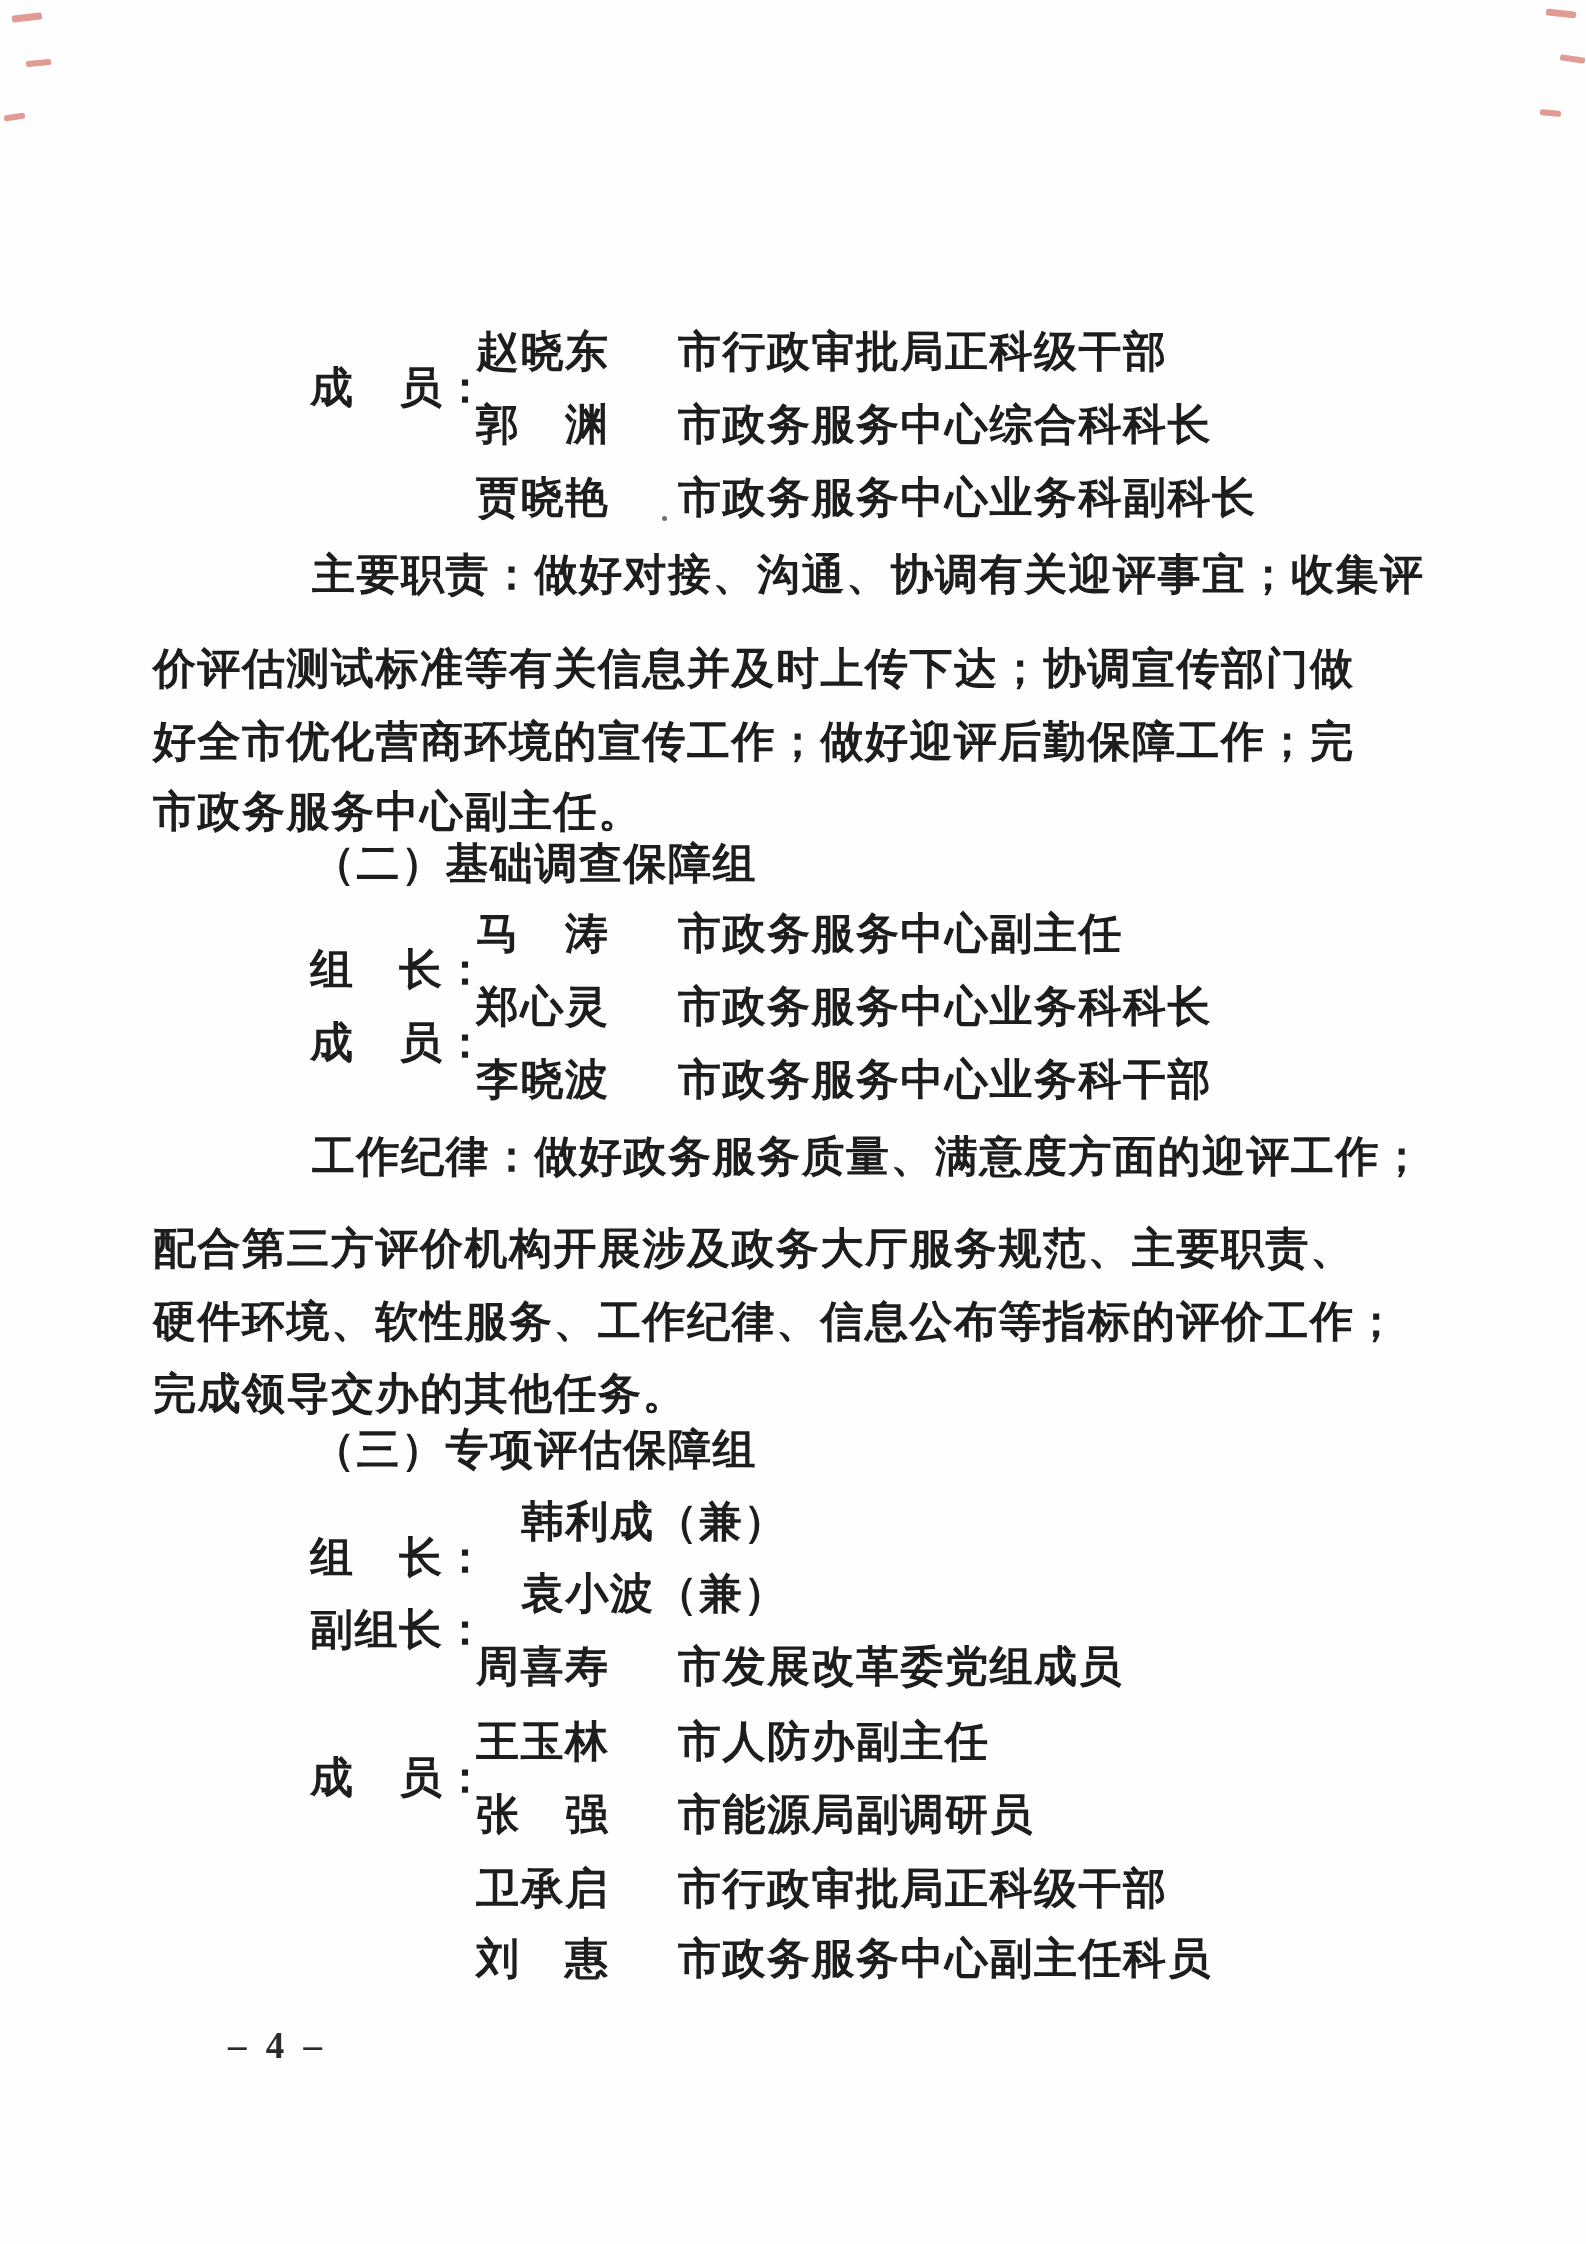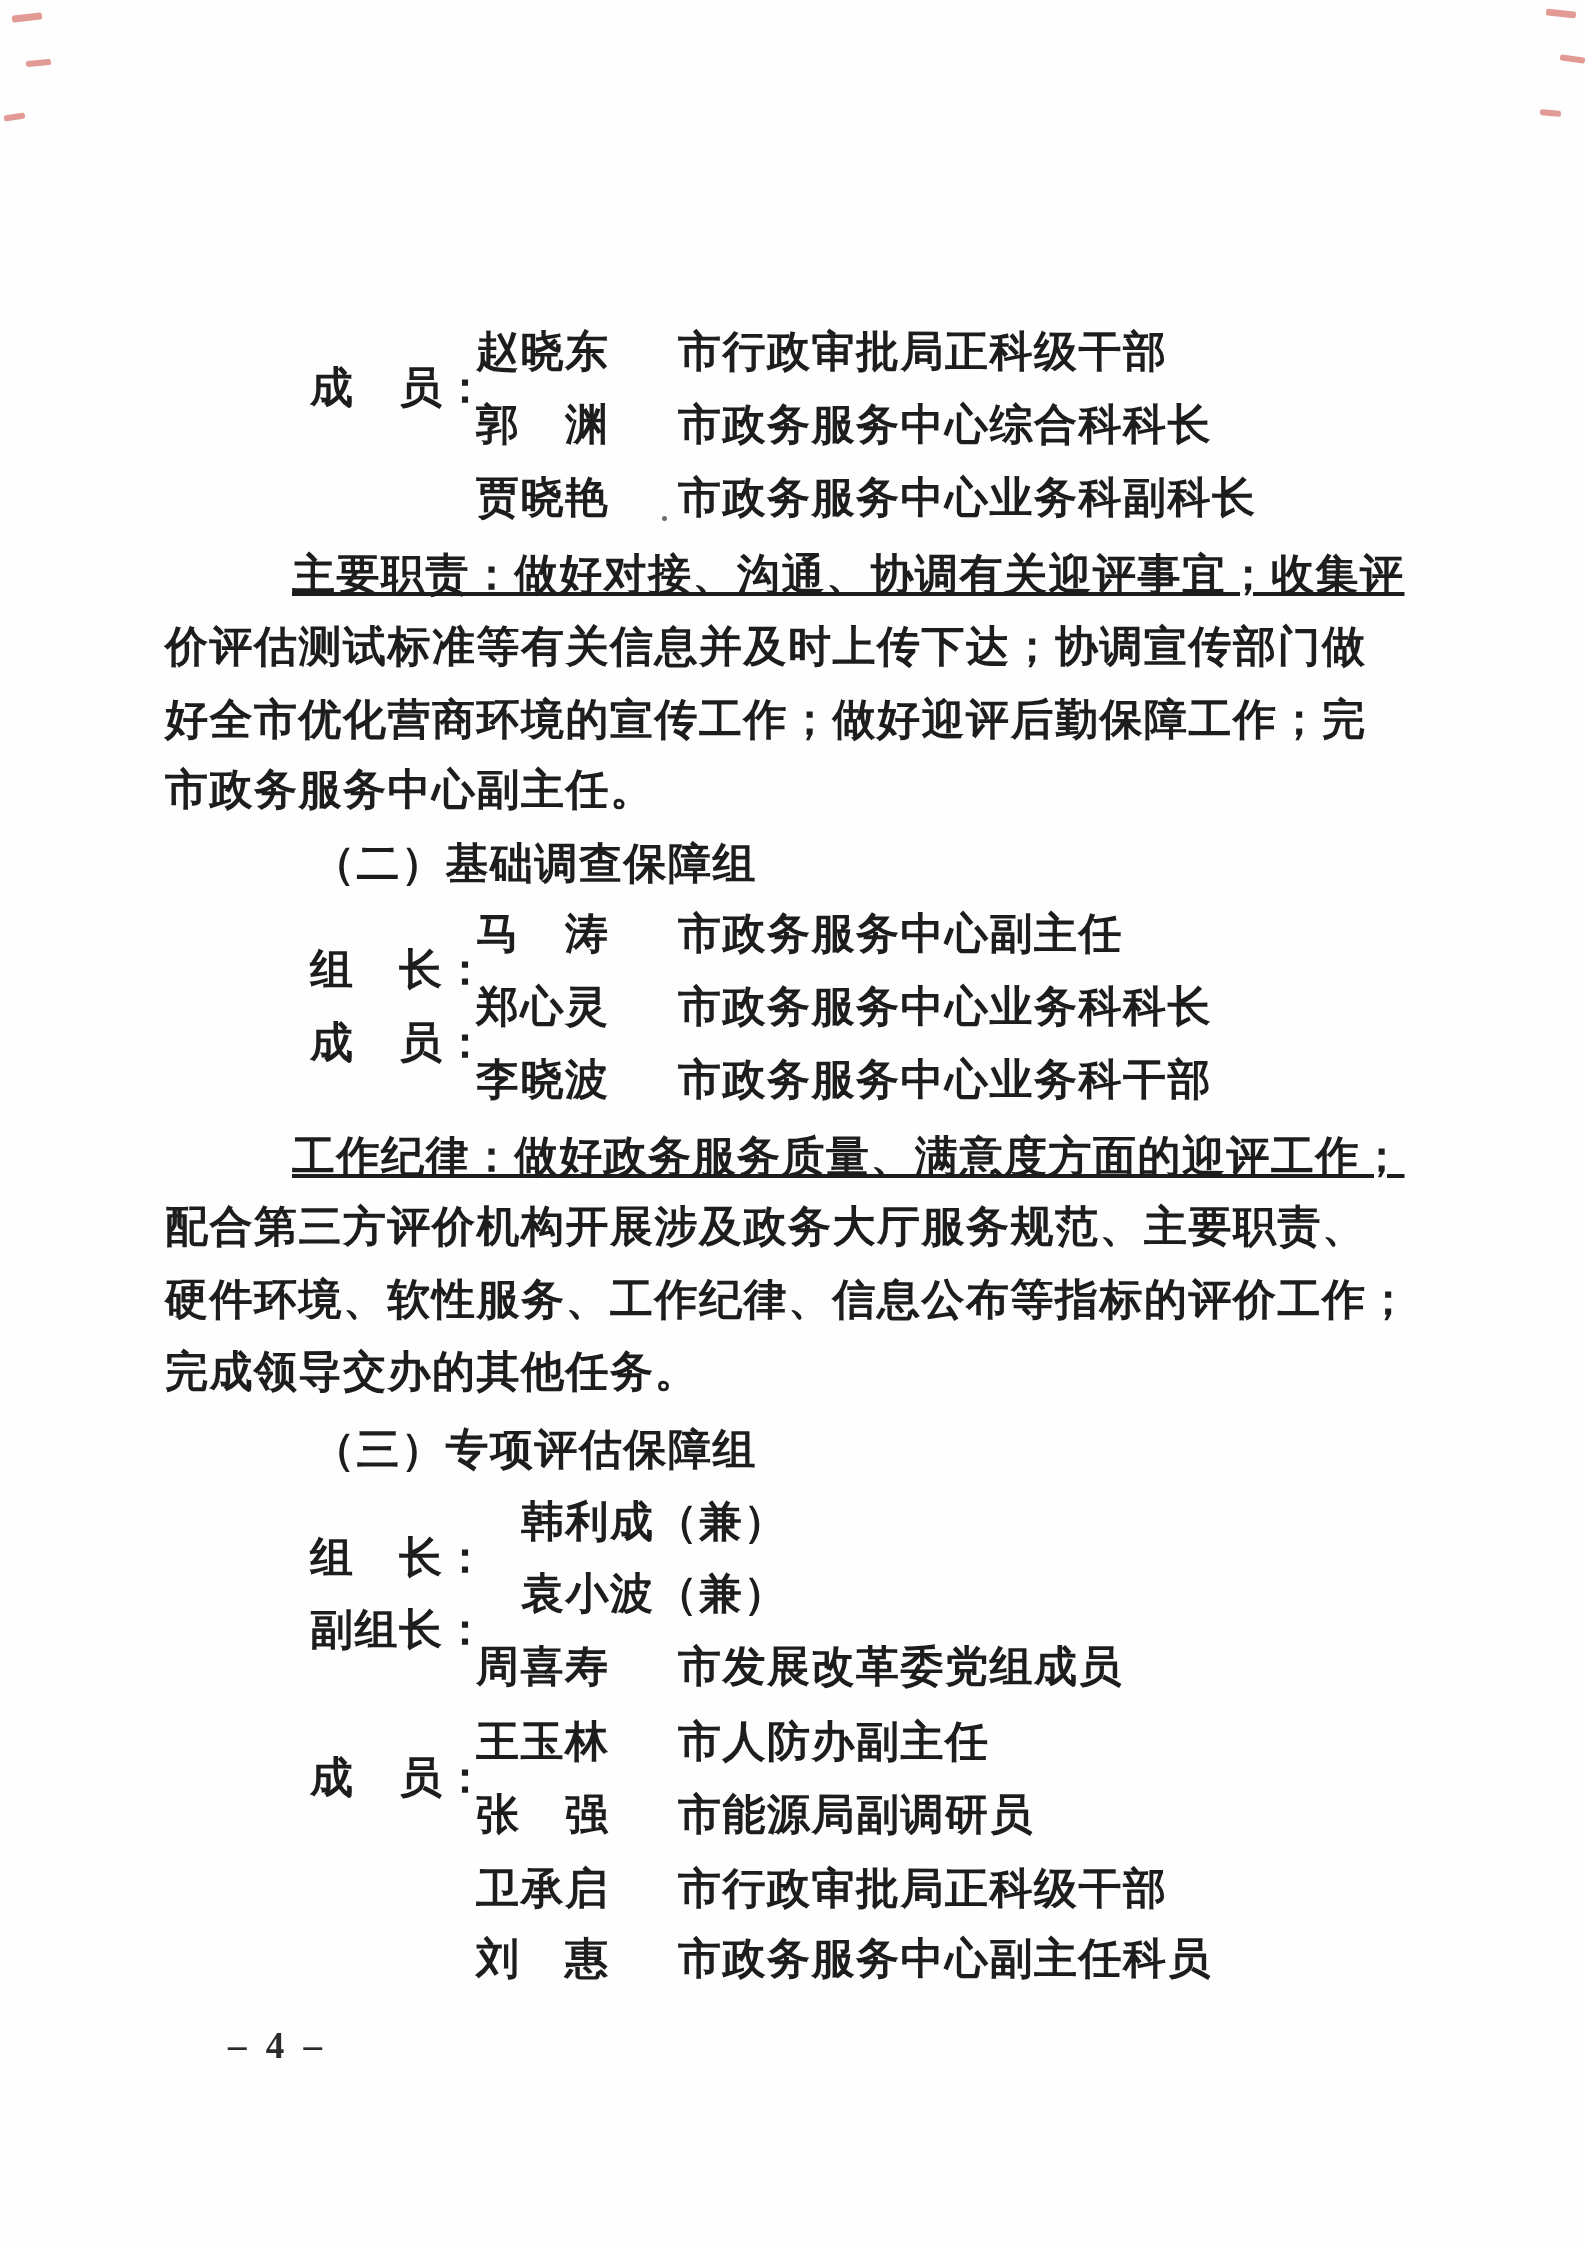--- a/index.html
+++ b/index.html
@@ -21,22 +21,22 @@
     height:56px;
     font-size:43px;
     line-height:52px;
     font-weight:600;
     letter-spacing:1.5px;
     white-space:nowrap;
   }
   .lbl{position:absolute;left:310px;margin-top:36px;}
   .name{position:absolute;left:476px;text-align:right;}
   .title{position:absolute;left:678px;}
-  .para-first{position:absolute;left:292px;text-decoration:underline;}
-  .para{position:absolute;left:165px;}
+  .para-first{position:absolute;left:312px;}
+  .para{position:absolute;left:153px;margin-top:22px;}
   .heading{position:absolute;left:312px;font-weight:800;}
   .leader-name{position:absolute;left:488px;margin-left:33px;}
   .footer-page{
     position:absolute;
     left:228px;
     top:2024px;
     font-size:37px;
     font-weight:600;
     letter-spacing:2px;
     word-spacing:6px;

